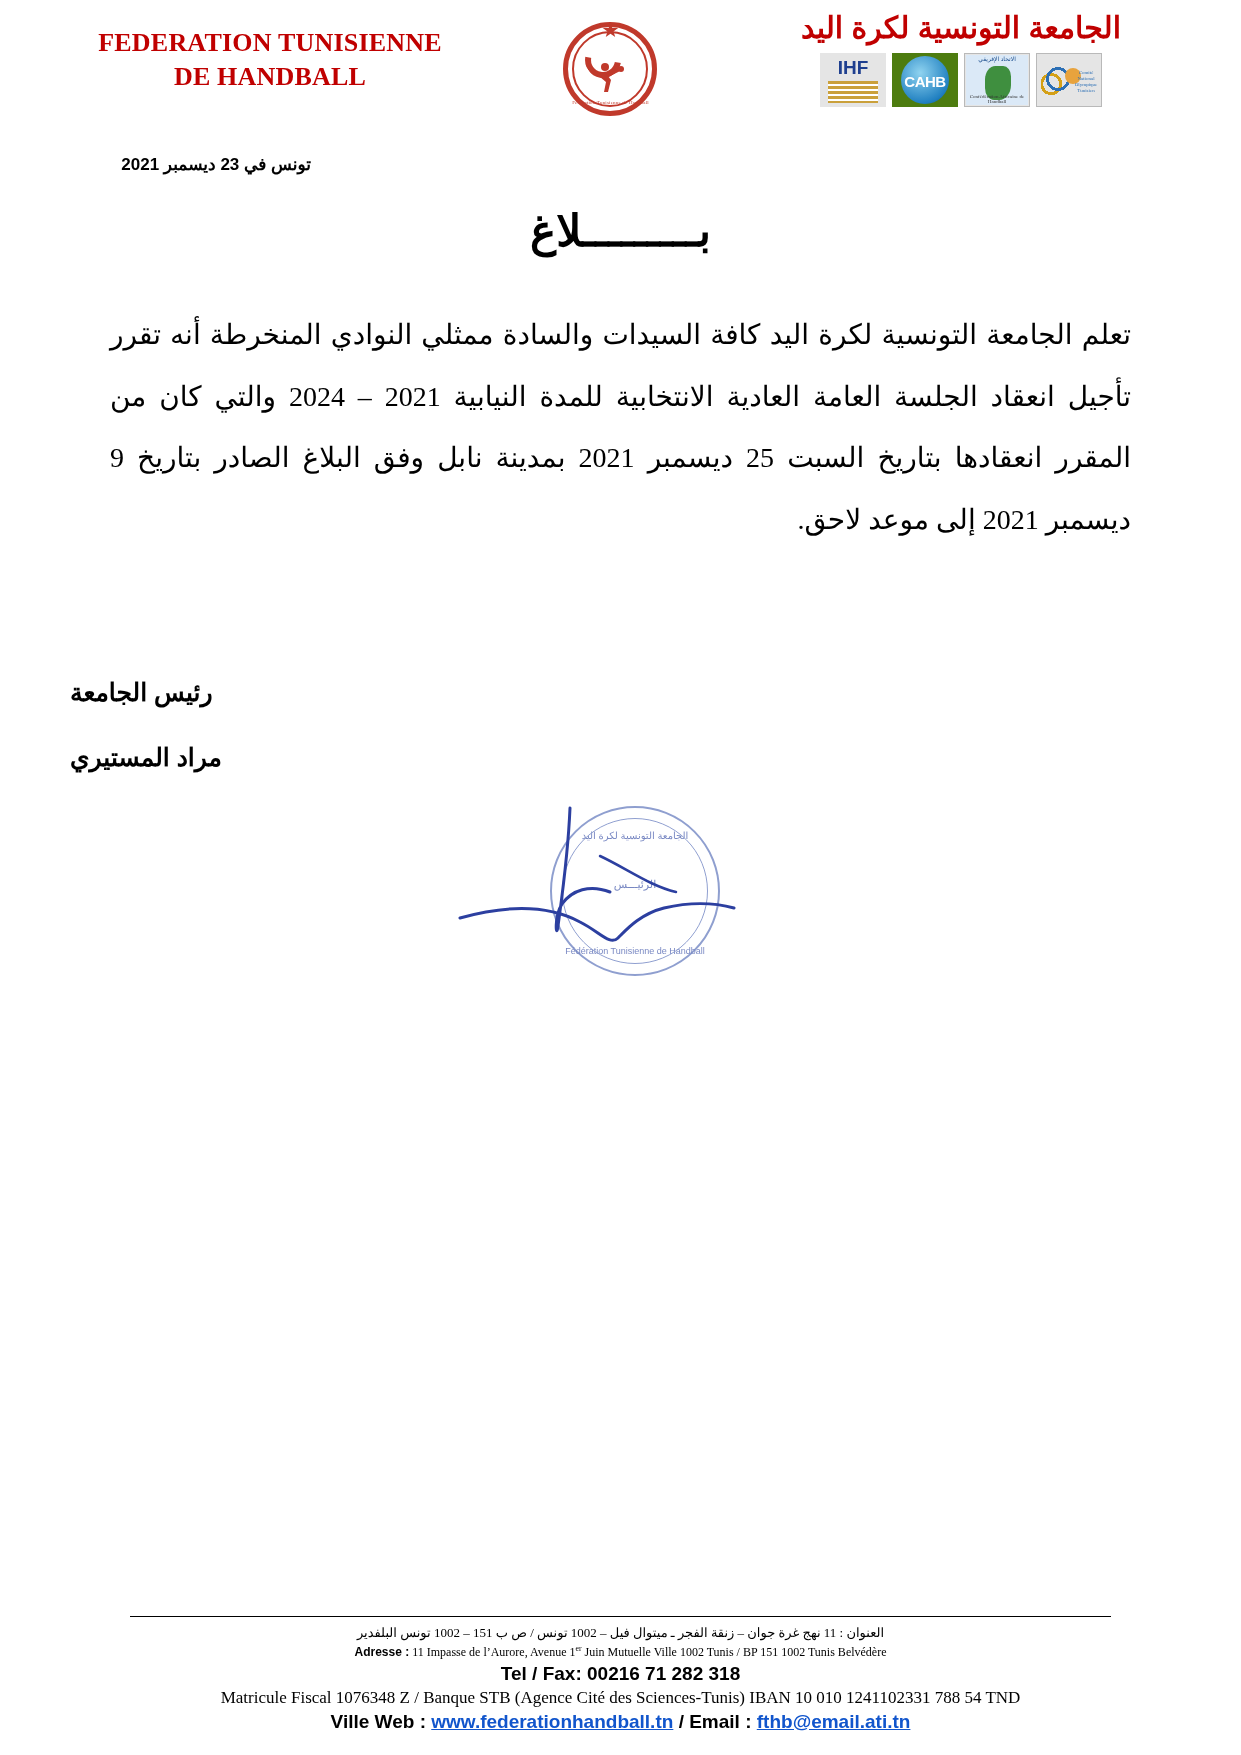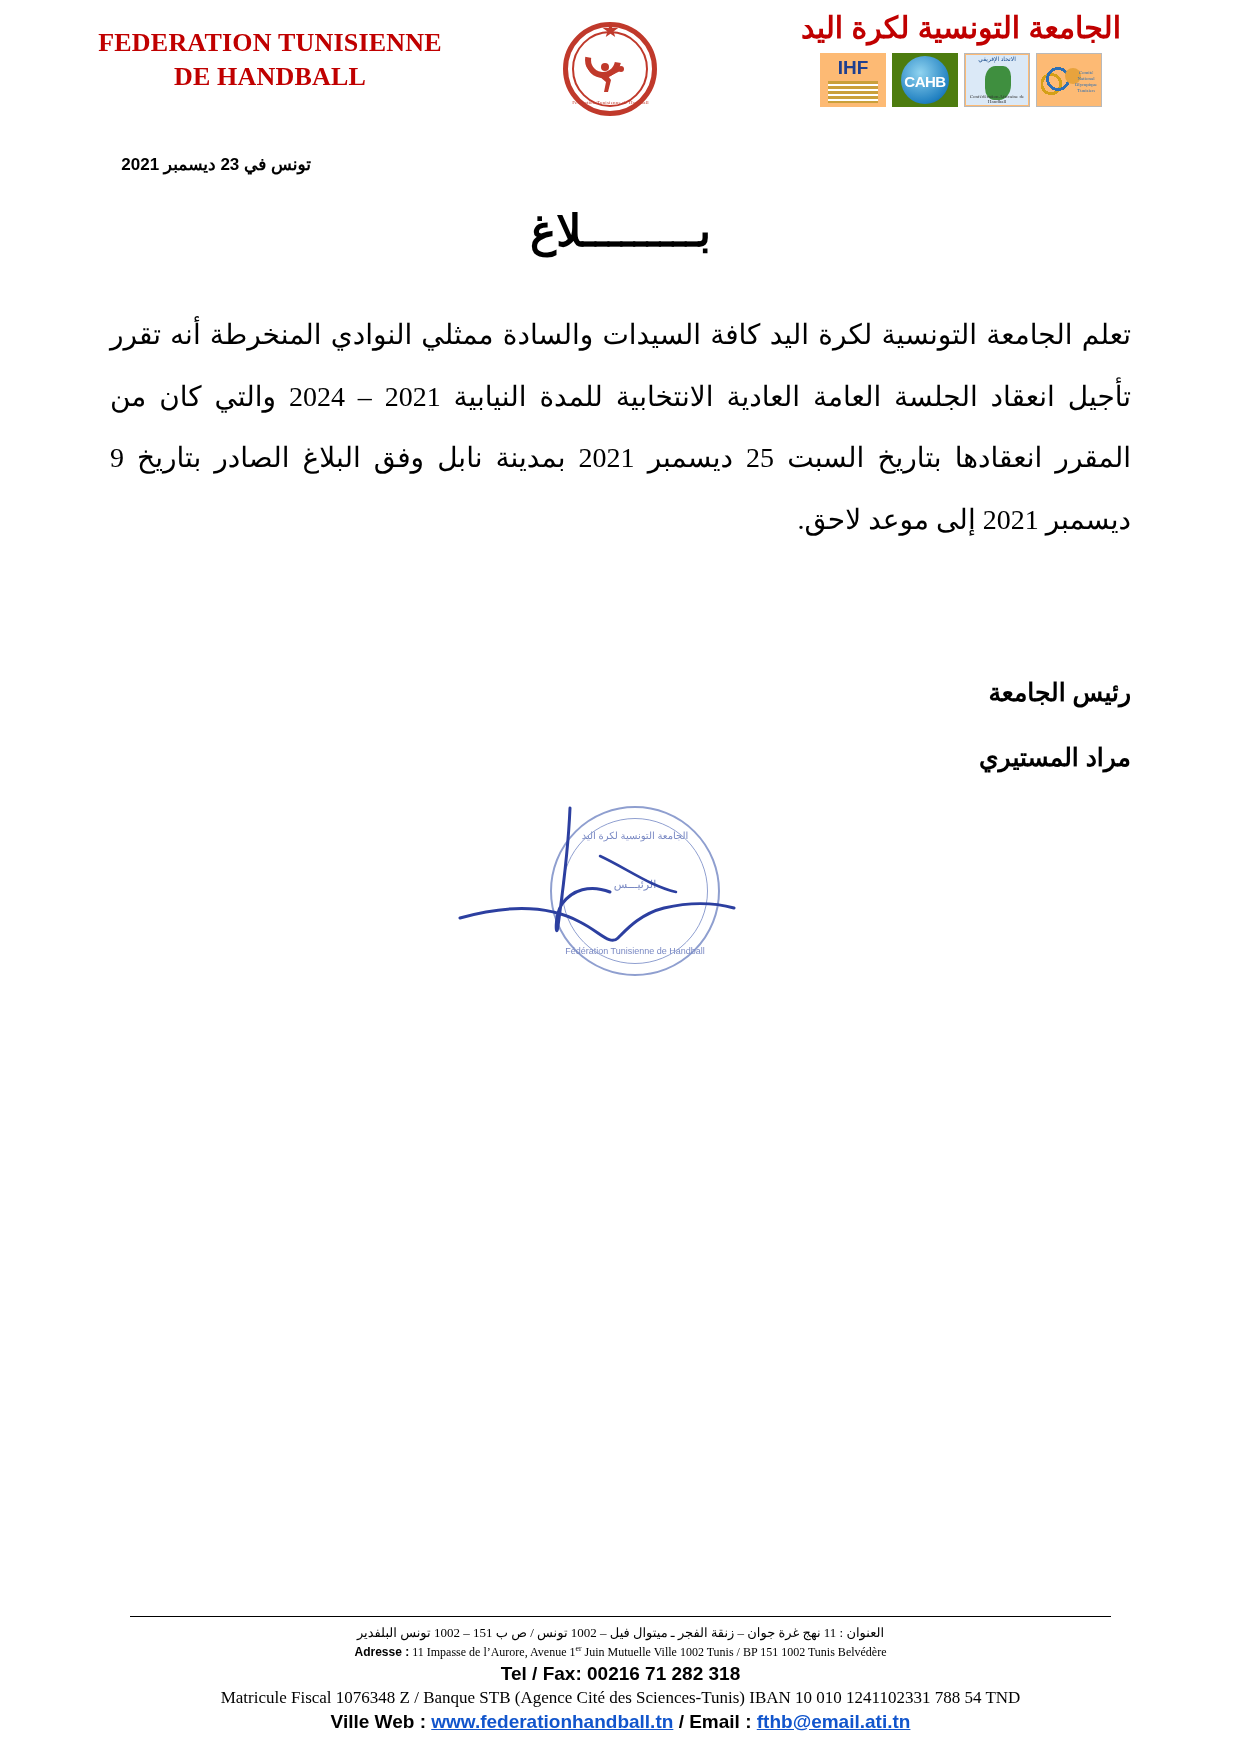--- a/index.html
+++ b/index.html
@@ -121,21 +121,21 @@
     justify-content: center;
     gap: 6px;
     align-items: flex-end;
   }
   .badge {
     width: 66px;
     height: 54px;
     border: 1px solid #b9b9b9;
     box-sizing: border-box;
     position: relative;
-    background: #fdba74;
+    background: #e5e5e5;
     overflow: hidden;
     font-size: 8px;
   }
   .badge.ihf { border: none; }
   .badge .ihf-text {
     position: absolute; left: 0; top: 4px; width: 100%;
     text-align: center; color: #1f3f8f; font-weight: bold; font-size: 19px;
     font-family: "Liberation Sans", sans-serif;
   }
   .badge .ihf-bars {
@@ -215,21 +215,21 @@
     font-size: 28px;
     line-height: 2.2;
     margin-top: 48px;
     padding: 0 40px;
   }
 
   
   .sig-block {
     margin-top: 110px;
     direction: rtl;
-    text-align: right;
+    text-align: left;
     font-family: "Liberation Sans", sans-serif;
     font-weight: bold;
     font-size: 25px;
     line-height: 2.6;
     padding-right: 40px;
   }
   .stamp-area {
     position: relative;
     height: 240px;
     margin-top: 6px;

